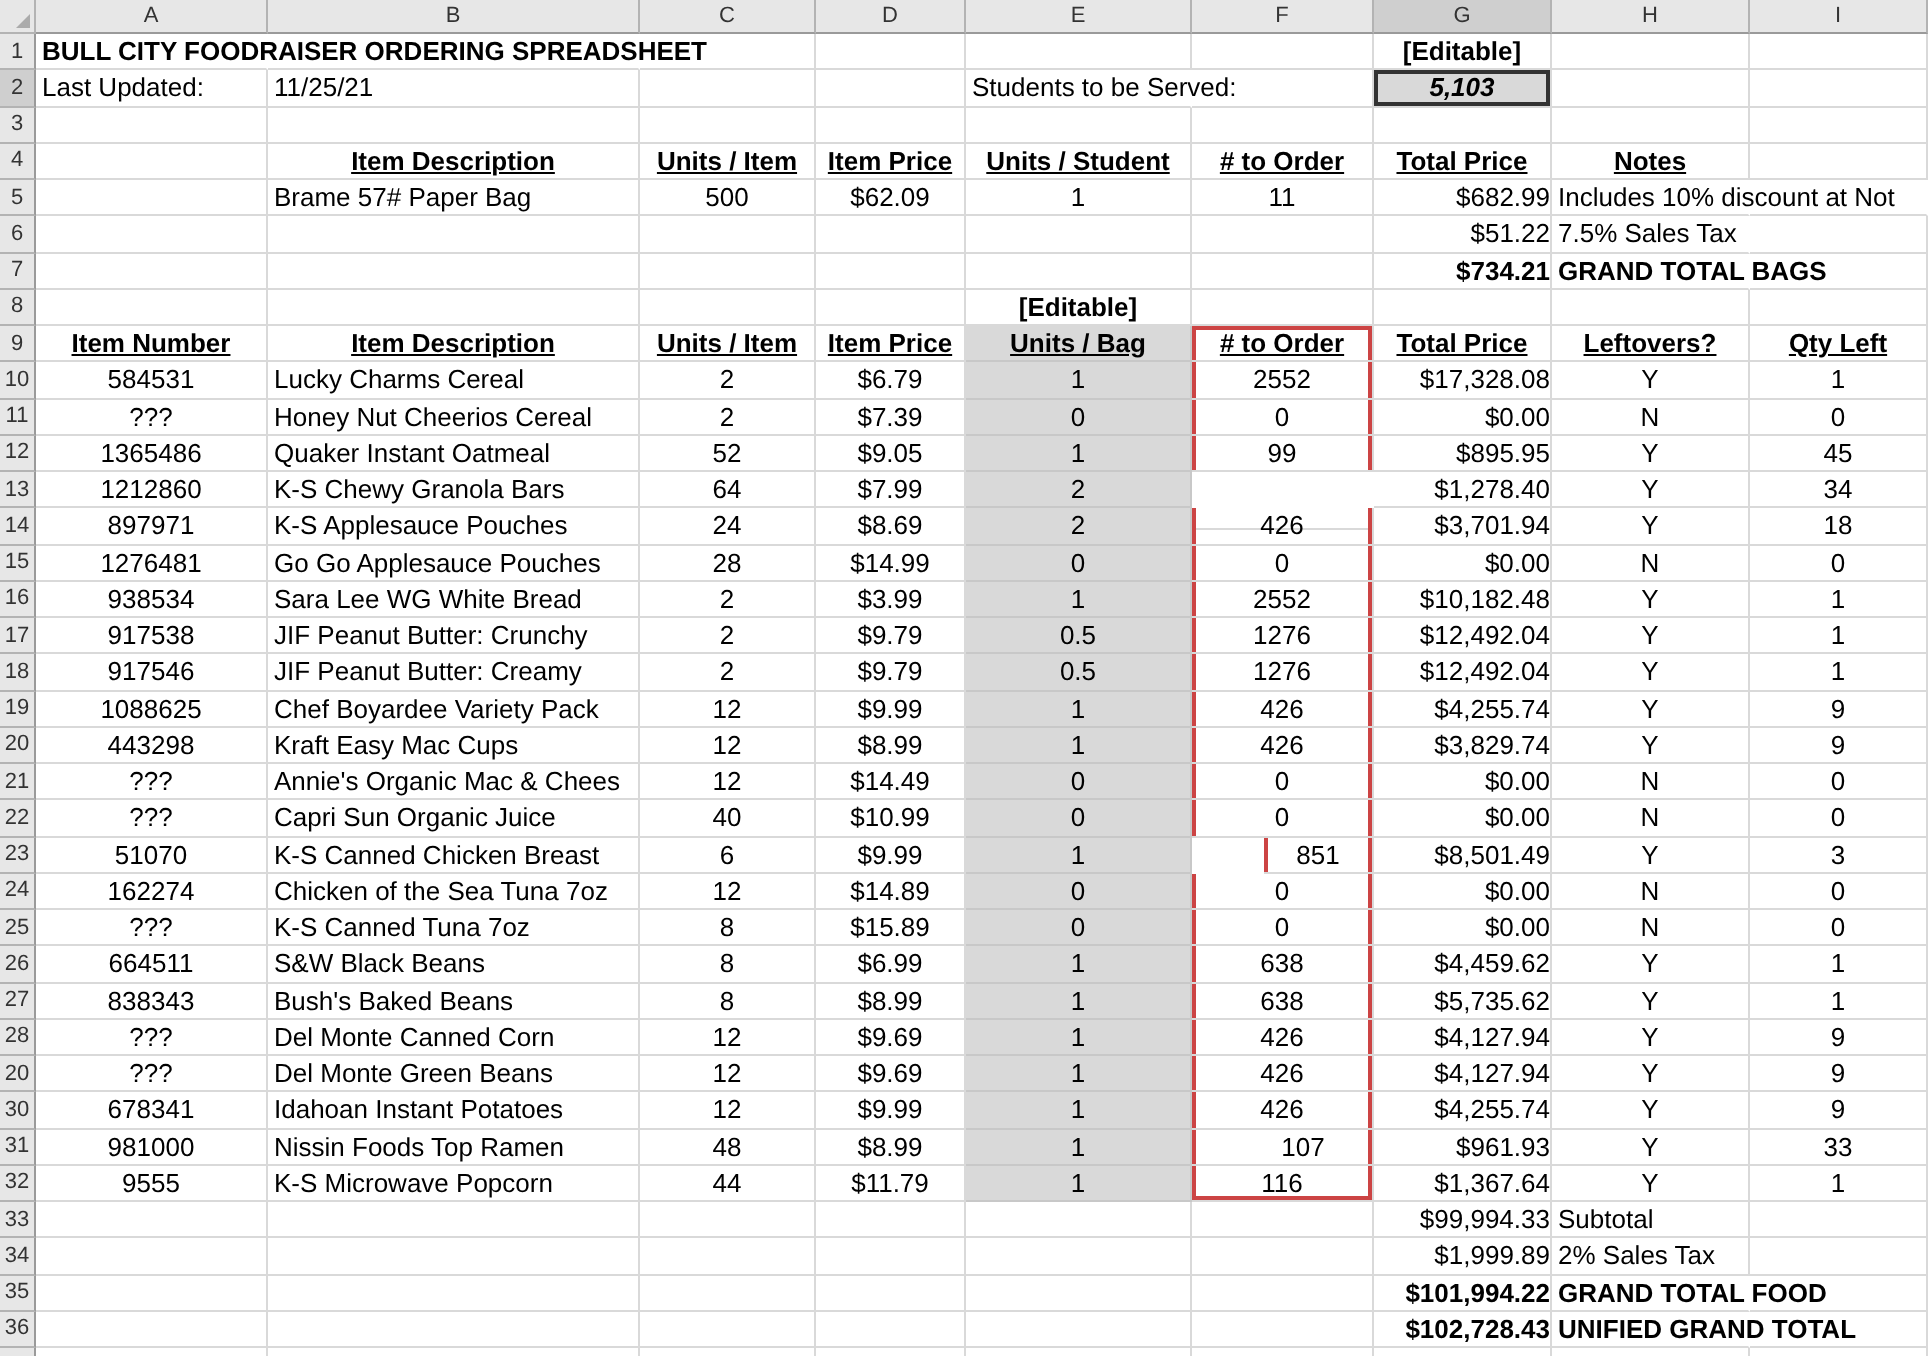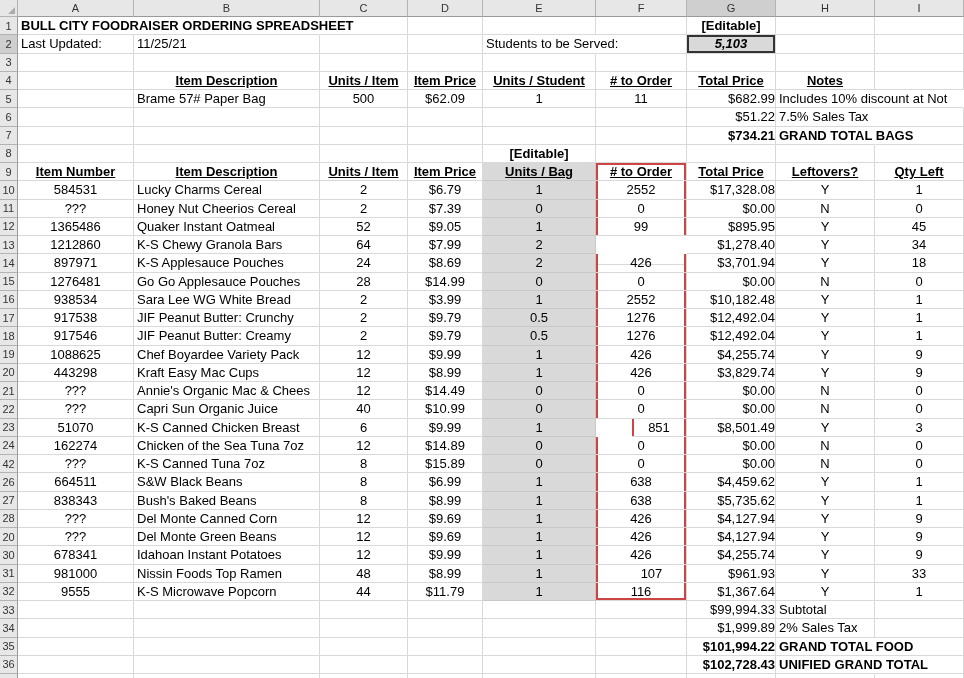--- a/index.html
+++ b/index.html
@@ -292,21 +292,21 @@
     <div class="hdr rowhdr">24</div>
     <div class="cell ac">162274</div>
     <div class="cell al">Chicken of the Sea Tuna 7oz</div>
     <div class="cell ac">12</div>
     <div class="cell ac">$14.89</div>
     <div class="cell ac shade">0</div>
     <div class="cell ac" style="box-shadow: rgb(204, 68, 68) 2px 0px 0px 0px inset, rgb(204, 68, 68) -2px 0px 0px 0px inset;">0</div>
     <div class="cell ar">$0.00</div>
     <div class="cell ac">N</div>
     <div class="cell ac">0</div>
-    <div class="hdr rowhdr">42</div>
+    <div class="hdr rowhdr">25</div>
     <div class="cell ac">???</div>
     <div class="cell al">K-S Canned Tuna 7oz</div>
     <div class="cell ac">8</div>
     <div class="cell ac">$15.89</div>
     <div class="cell ac shade">0</div>
     <div class="cell ac" style="box-shadow: rgb(204, 68, 68) 2px 0px 0px 0px inset, rgb(204, 68, 68) -2px 0px 0px 0px inset;">0</div>
     <div class="cell ar">$0.00</div>
     <div class="cell ac">N</div>
     <div class="cell ac">0</div>
     <div class="hdr rowhdr">26</div>

